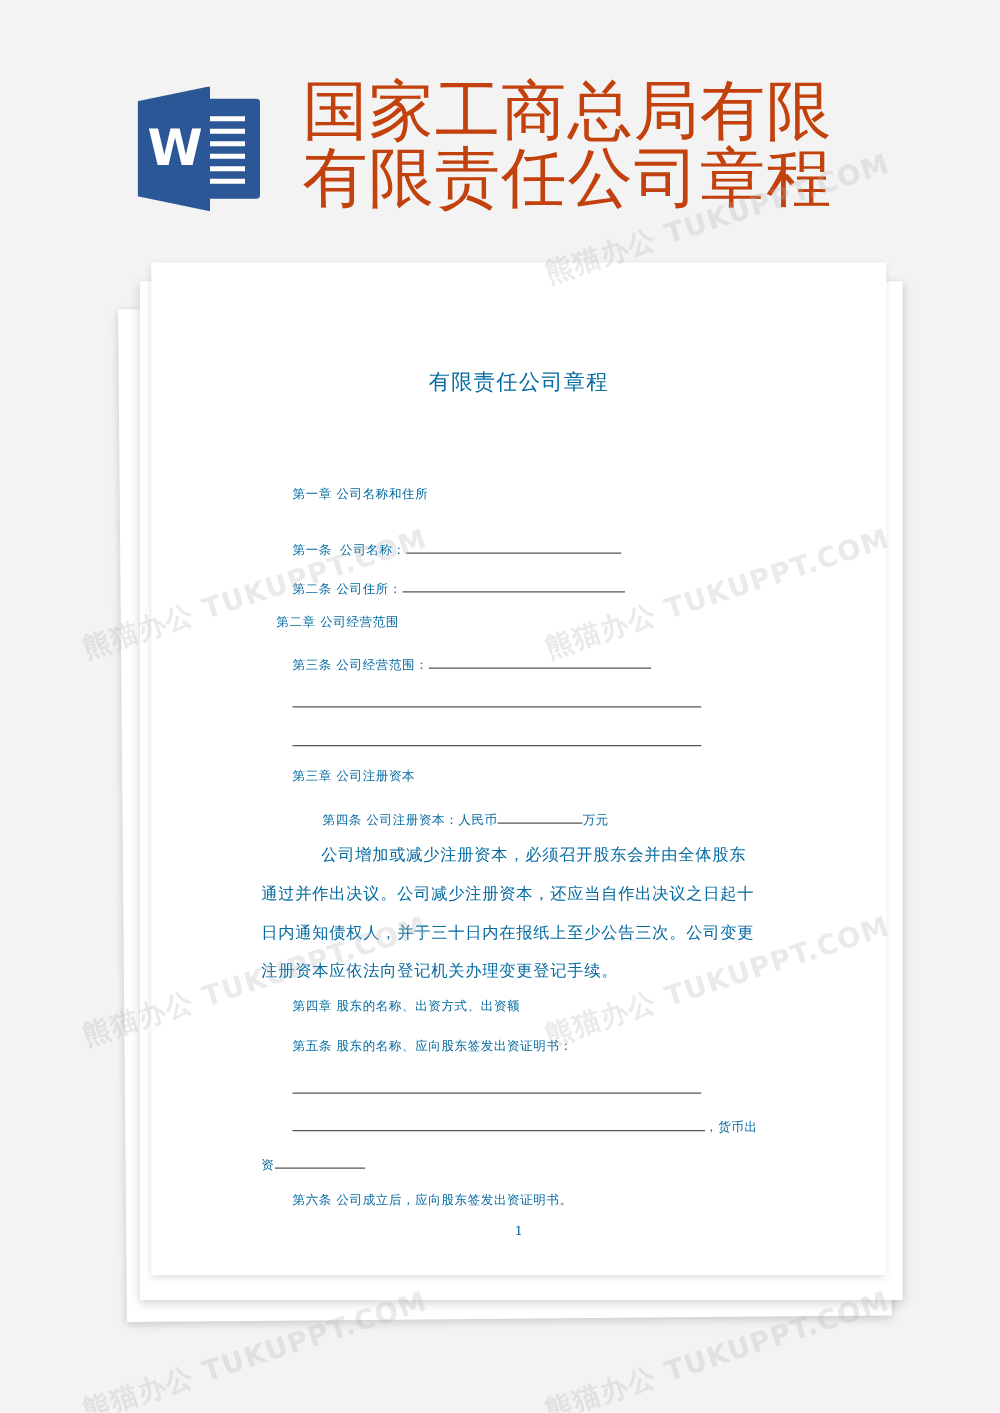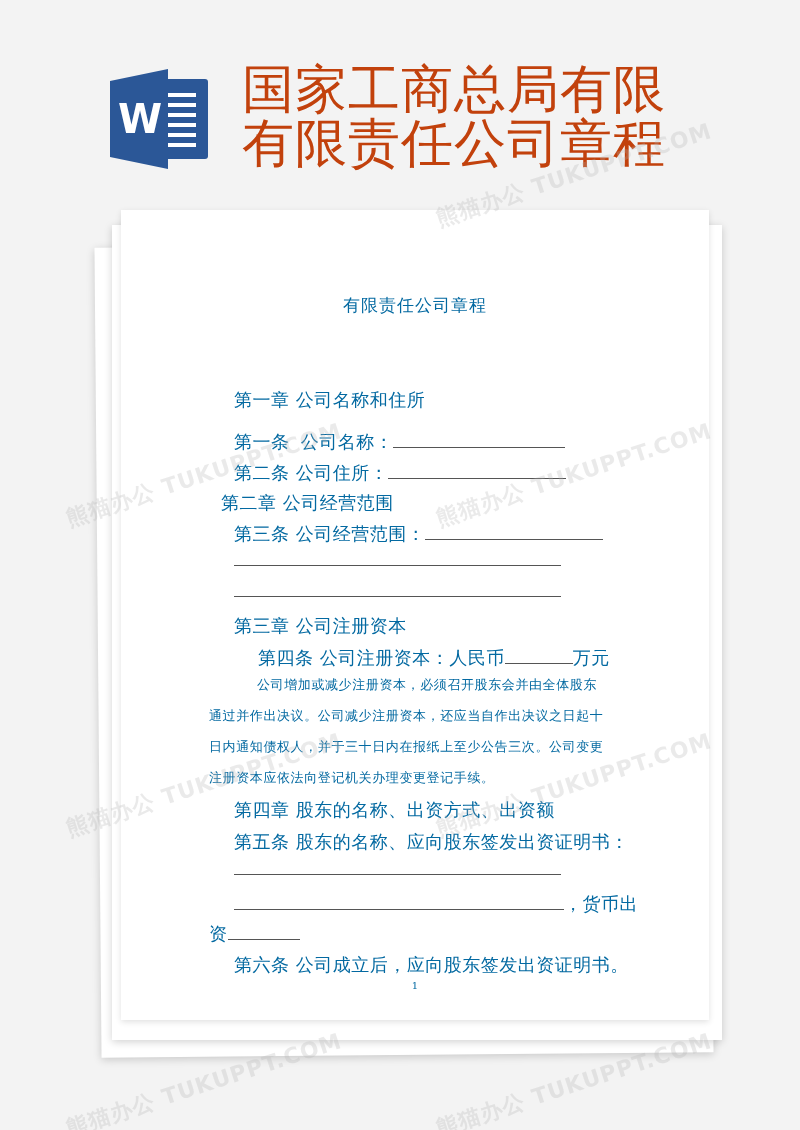--- a/index.html
+++ b/index.html
@@ -47,21 +47,21 @@
     .page {
       position: absolute; left: 121px; top: 210px; width: 588px; height: 810px;
       background: #fff;
       box-shadow: 0 2px 6px rgba(0,0,0,0.12);
       color: #0369a1;
     }
     .doc-title {
       position: absolute; left: 0; right: 0; top: 84px; text-align: center;
       font-size: 17px; letter-spacing: 1px;
     }
-    .line { position: absolute; font-size: 18px; white-space: nowrap; letter-spacing: 0.5px; }
+    .line { position: absolute; font-size: 10px; white-space: nowrap; letter-spacing: 0.5px; }
     .blank { display: inline-block; border-bottom: 1px solid #555; vertical-align: baseline; height: 12px; }
     .rule { position: absolute; height: 0; border-top: 1px solid #555; }
     .para { position: absolute; left: 88px; width: 400px; font-size: 13px; line-height: 31px; letter-spacing: 0.6px; text-indent: 48px; }
     .pageno { position: absolute; left: 0; right: 0; top: 770px; text-align: center; font-size: 10px; }
     .watermark {
       position: absolute; color: rgba(180,180,180,0.28);
       font-family: "DejaVu Sans", sans-serif; font-weight: bold; font-size: 22px;
       transform: rotate(-18deg); white-space: nowrap; pointer-events: none; letter-spacing: 1px;
     }
   </style>

